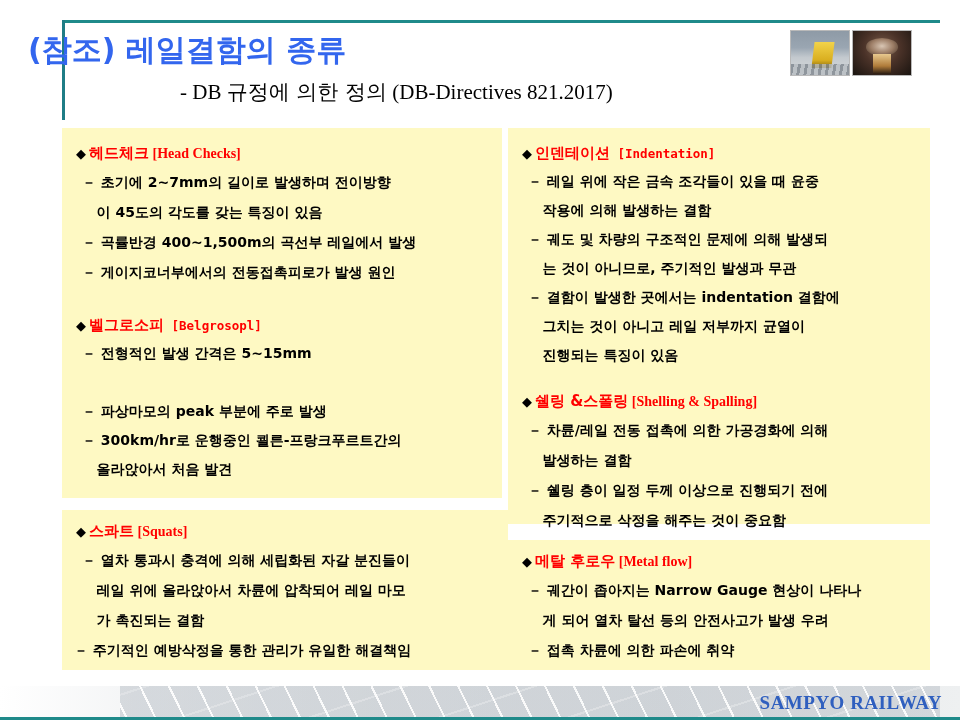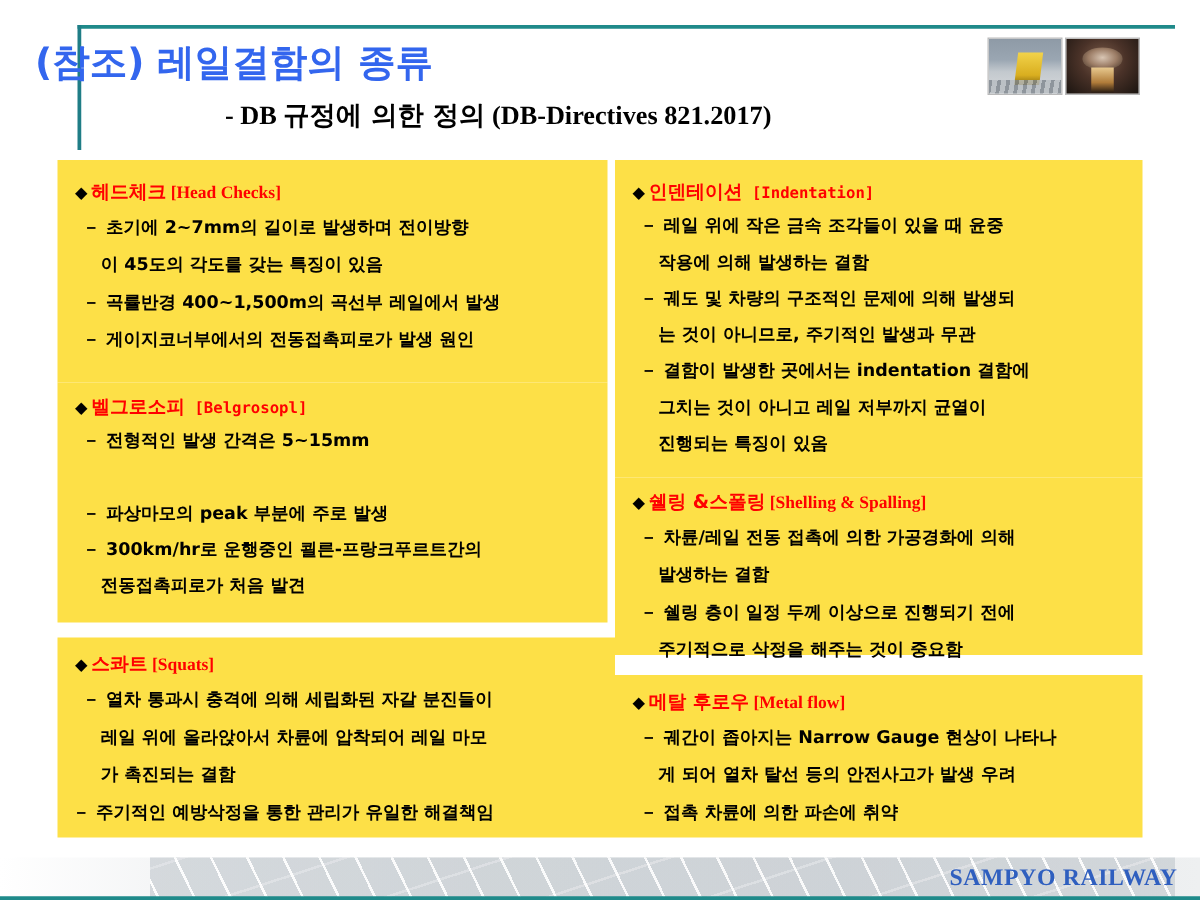--- a/index.html
+++ b/index.html
@@ -47,21 +47,21 @@
     letter-spacing: 0px;
     white-space: nowrap;
     font-family: "DejaVu Sans", sans-serif;
   }
   .slide-subtitle {
     position: absolute;
     left: 180px;
     top: 78px;
     width: 720px;
     font-size: 21px;
-    font-weight: bold;
+    font-weight: normal;
     color: #000000;
     white-space: nowrap;
     font-family: "Liberation Serif", serif;
   }
   .slide-subtitle .ko {
     font-family: "DejaVu Sans", sans-serif;
   }
 
   
   .photo {
@@ -113,21 +113,22 @@
     content: "";
     position: absolute;
     left: 34%; top: 52%;
     width: 32%; height: 46%;
     background: linear-gradient(180deg, #e8c98f 0%, #b07c3a 60%, #2a1c12 100%);
   }
 
   
   .panel {
     position: absolute;
-    background: #fde047;
+    background: #fef9c3;
+    margin-left: 16px;
   }
   .heading {
     color: #ff0000;
     font-weight: bold;
     font-size: 15px;
     white-space: nowrap;
     font-family: "DejaVu Sans", sans-serif;
     line-height: 1.2;
   }
   .heading .bullet {
@@ -220,21 +221,21 @@
         <div class="line" style="position: absolute; left: 20px; top: 46px; white-space: pre;">－ 초기에 2~7mm의 길이로 발생하며 전이방향</div>
         <div class="line" style="position: absolute; left: 20px; top: 76px; white-space: pre;">   이 45도의 각도를 갖는 특징이 있음</div>
         <div class="line" style="position: absolute; left: 20px; top: 106px; white-space: pre;">－ 곡률반경 400~1,500m의 곡선부 레일에서 발생</div>
         <div class="line" style="position: absolute; left: 20px; top: 136px; white-space: pre;">－ 게이지코너부에서의 전동접촉피로가 발생 원인</div>
       </div>
       <div class="panel" style="left: 46px; top: 306px; width: 440px; height: 192px;">
         <div class="heading" style="position: absolute; left: 14px; top: 10px;"><span class="bullet">◆</span><span>벨그로소피</span><span class="en-mono"> [Belgrosopl]</span></div>
         <div class="line" style="position: absolute; left: 20px; top: 39px; white-space: pre;">－ 전형적인 발생 간격은 5~15mm</div>
         <div class="line" style="position: absolute; left: 20px; top: 97px; white-space: pre;">－ 파상마모의 peak 부분에 주로 발생</div>
         <div class="line" style="position: absolute; left: 20px; top: 126px; white-space: pre;">－ 300km/hr로 운행중인 쾰른-프랑크푸르트간의</div>
-        <div class="line" style="position: absolute; left: 20px; top: 155px; white-space: pre;">   전동접촉피로가 처음 발견</div>
+        <div class="line" style="position: absolute; left: 20px; top: 155px; white-space: pre;">   올라앉아서 처음 발견</div>
       </div>
       <div class="panel" style="left: 46px; top: 510px; width: 446px; height: 160px;">
         <div class="heading" style="position: absolute; left: 14px; top: 12px;"><span class="bullet">◆</span><span>스콰트</span><span class="en"> [Squats]</span></div>
         <div class="line" style="position: absolute; left: 20px; top: 42px; white-space: pre;">－ 열차 통과시 충격에 의해 세립화된 자갈 분진들이</div>
         <div class="line" style="position: absolute; left: 20px; top: 72px; white-space: pre;">   레일 위에 올라앉아서 차륜에 압착되어 레일 마모</div>
         <div class="line" style="position: absolute; left: 20px; top: 102px; white-space: pre;">   가 촉진되는 결함</div>
         <div class="line" style="position: absolute; left: 12px; top: 132px; white-space: pre;">－ 주기적인 예방삭정을 통한 관리가 유일한 해결책임</div>
       </div>
       <div class="panel" style="left: 492px; top: 128px; width: 422px; height: 254px;">
         <div class="heading" style="position: absolute; left: 14px; top: 16px;"><span class="bullet">◆</span><span>인덴테이션</span><span class="en-mono"> [Indentation]</span></div>

